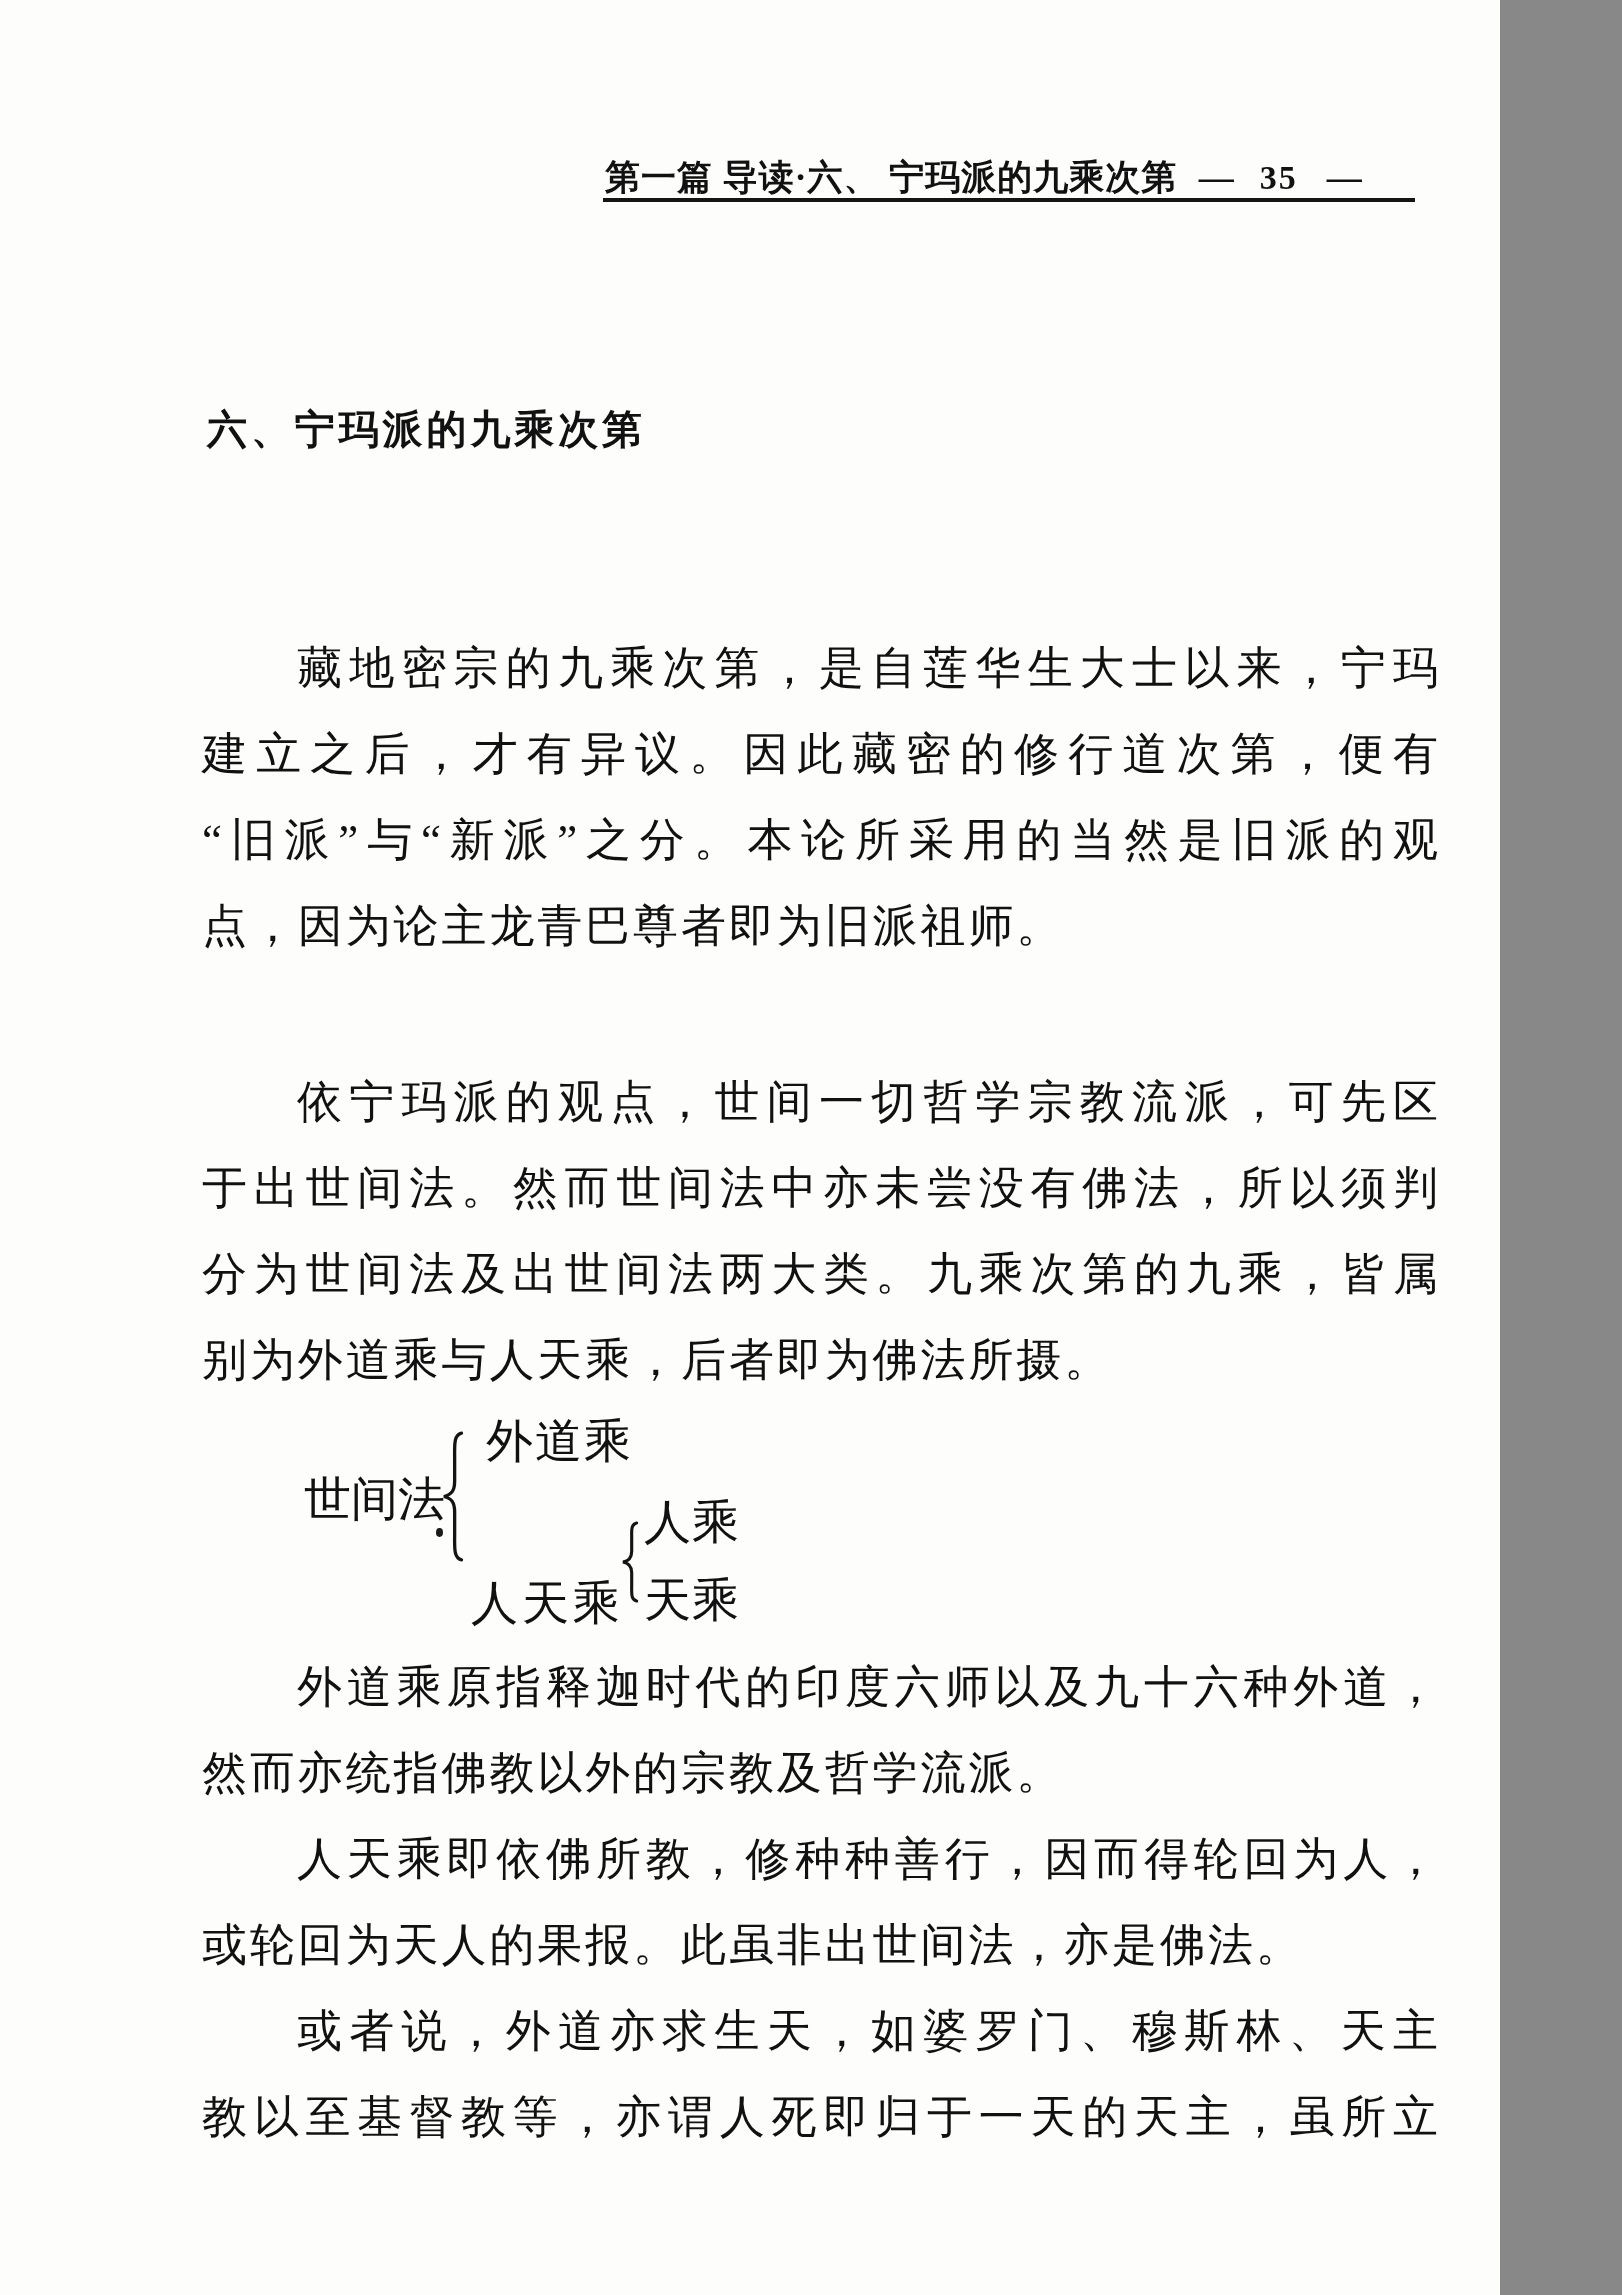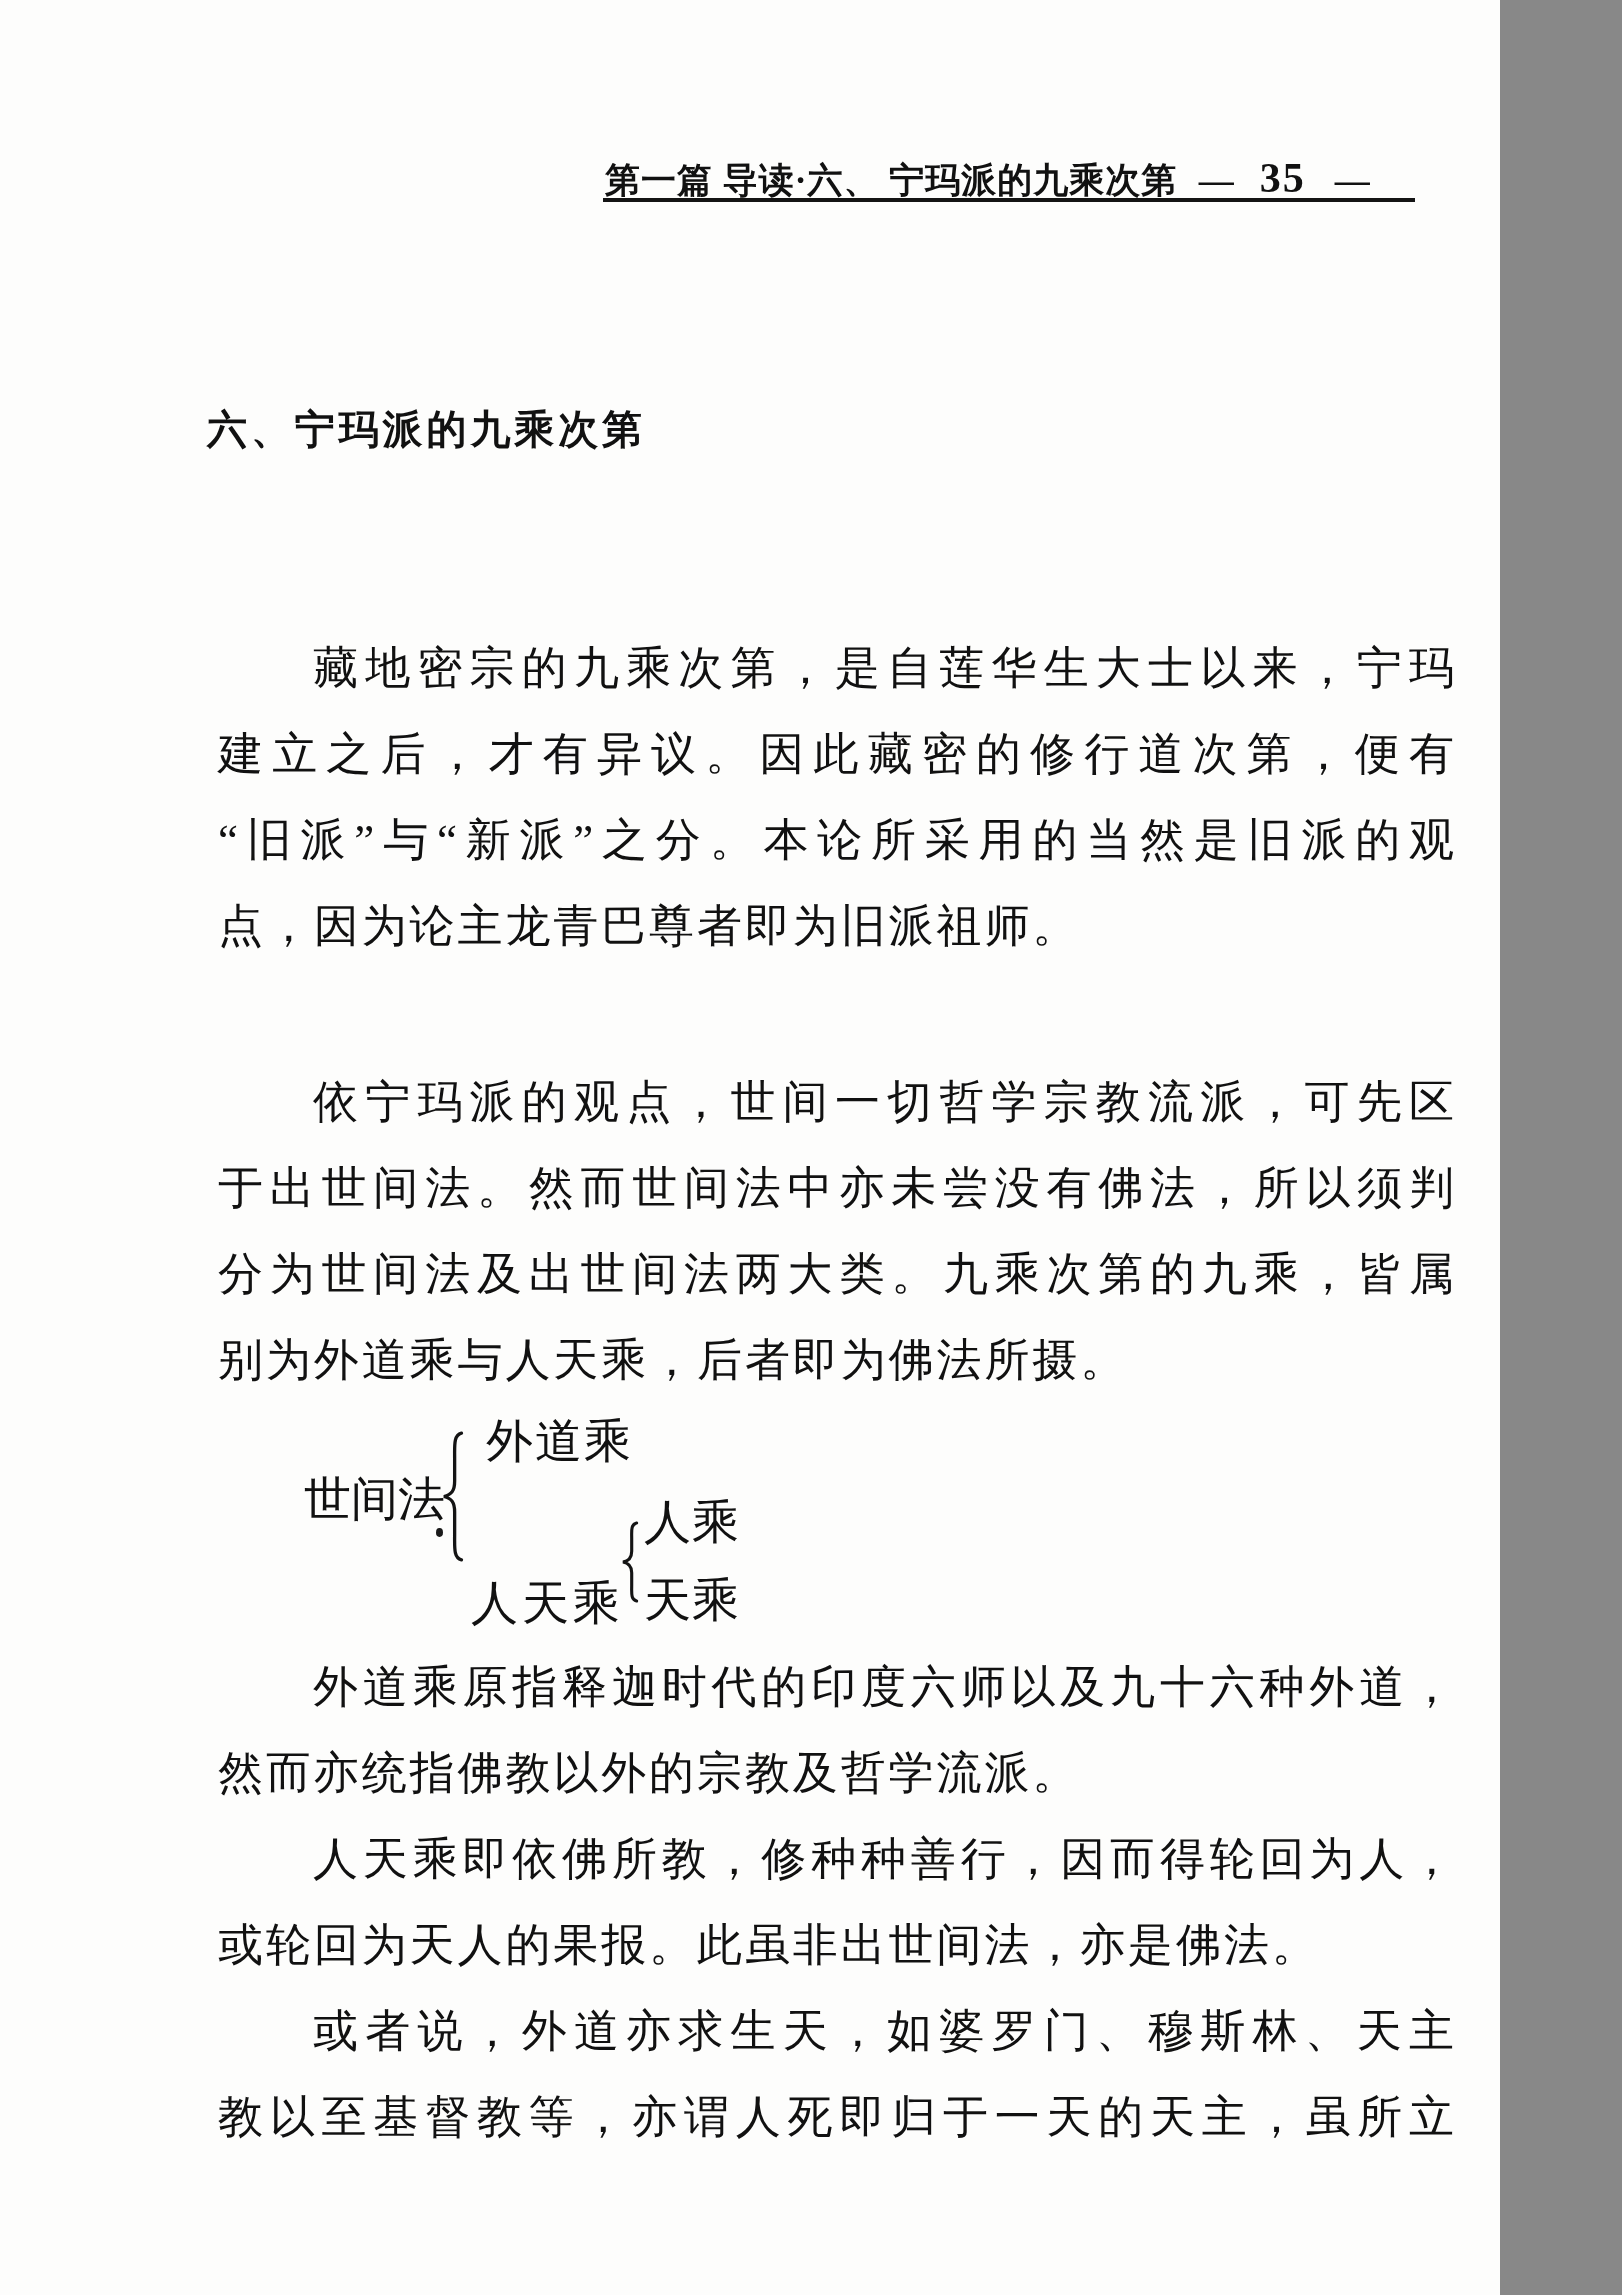--- a/index.html
+++ b/index.html
@@ -12,36 +12,36 @@
     overflow:hidden;
     text-decoration:underline;
   }
   
   .running-header{
     position:absolute;left:605px;top:154px;width:839px;
     font-size:35px;font-weight:bold;letter-spacing:1px;
     white-space:nowrap;display:flex;align-items:baseline;
   }
   .running-header .dash{margin-left:21.5px;}
-  .running-header .pagenum{margin-left:25px;font-size:42px;letter-spacing:2px;}
+  .running-header .pagenum{margin-left:25px;font-size:34px;letter-spacing:2px;}
   .running-header .dash2{margin-left:29px;}
   .header-rule{
     position:absolute;left:603px;top:198px;width:812px;height:3.9px;
     background:#141414;
   }
   
   .chapter-title{
     position:absolute;left:207px;top:402px;
     font-size:40px;font-weight:bold;letter-spacing:3.9px;
     white-space:nowrap;
   }
   
   .para{
     position:absolute;left:202px;width:1236px;
-    font-size:45px;line-height:86px;margin-left:16px;
+    font-size:45px;line-height:86px;
   }
   .line{text-align:justify;text-align-last:justify;}
   .line.first{text-indent:95px;}
   .line.short{text-align-last:left;letter-spacing:2.9px;}
   .p1{top:625px;}
   .p2{top:1059px;}
   .p3{top:1644px;}
   .p4{top:1816px;}
   .p5{top:1988px;}
   

